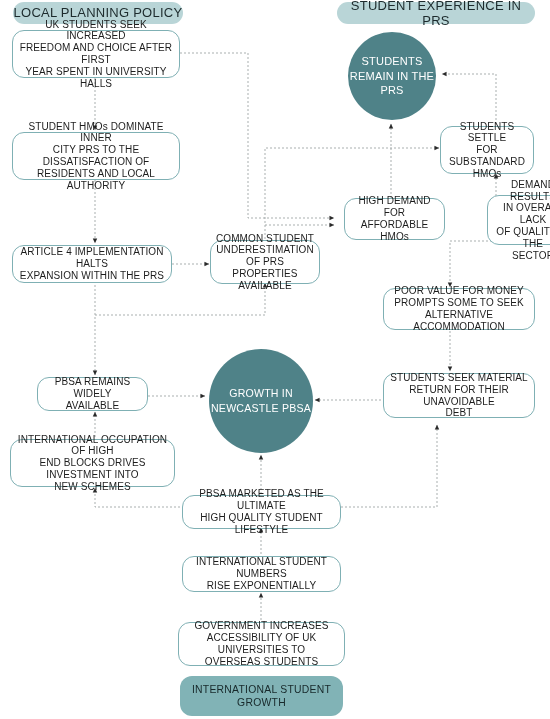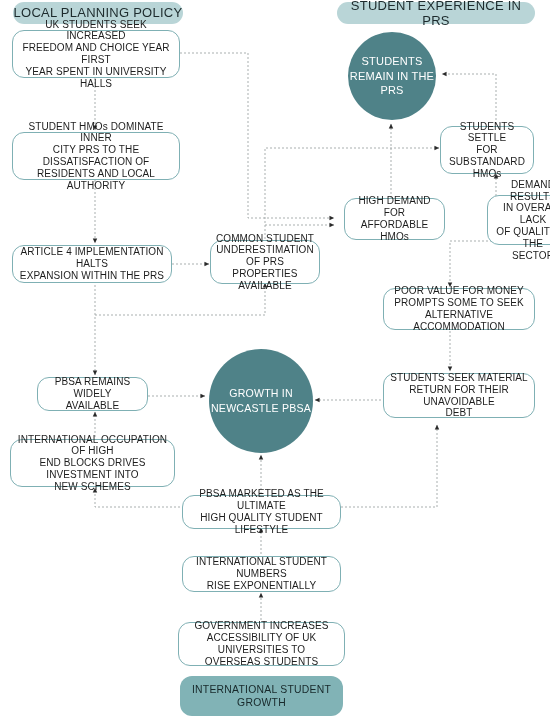--- a/index.html
+++ b/index.html
@@ -147,21 +147,21 @@
     <div>
       <span>GROWTH IN</span>
       <span>NEWCASTLE</span>
       <span>PBSA</span>
     </div>
   </div>
 
   <div class="node box" style="left:12px;top:30px;width:168px;height:48px;">
     <div>
       <span>UK STUDENTS SEEK INCREASED</span>
-      <span>FREEDOM AND CHOICE YEAR FIRST</span>
+      <span>FREEDOM AND CHOICE AFTER FIRST</span>
       <span>YEAR SPENT IN UNIVERSITY HALLS</span>
     </div>
   </div>
 
   <div class="node box" style="left:12px;top:132px;width:168px;height:48px;">
     <div>
       <span>STUDENT HMOs DOMINATE INNER</span>
       <span>CITY PRS TO THE DISSATISFACTION OF</span>
       <span>RESIDENTS AND LOCAL AUTHORITY</span>
     </div>

